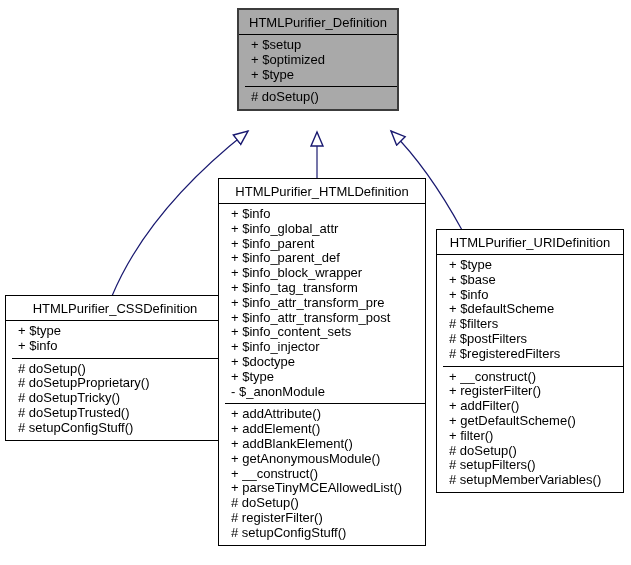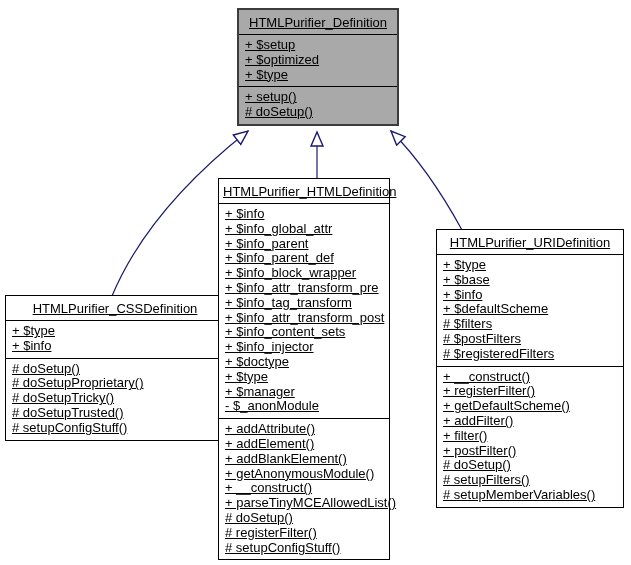--- a/index.html
+++ b/index.html
@@ -17,40 +17,39 @@
     position: absolute;
     left: 0; top: 0;
     z-index: 0;
   }
   .klass {
     position: absolute;
     z-index: 1;
     background: #ffffff;
     border: 1px solid #000000;
     box-sizing: border-box;
-    text-decoration: underline;
   }
   .klass .title {
     text-align: center;
     padding: 5px 4px 4px 4px;
     line-height: 15px;
     border-bottom: 1px solid #000000;
     white-space: nowrap;
   }
-  .sec { padding: 3px 6px 4px 6px; }
+  .sec { padding: 3px 6px 4px 6px; margin-left: 6px; }
   .sec.methods { border-top: 1px solid #000000; }
   .row { white-space: nowrap; line-height: 14.8px; }
   .klass.highlight {
     background: #A9A9A9;
     border: 2px solid #3C3C3C;
   }
   
   #box-definition   { left: 237px; top: 8px;   width: 162px; }
   #box-css          { left: 5px;   top: 295px; width: 220px; }
-  #box-html         { left: 218px; top: 178px; width: 172px; }
+  #box-html         { left: 218px; top: 178px; width: 208px; }
   #box-uri          { left: 436px; top: 229px; width: 188px; }
 </style>
 </head>
 <body>
 
 <div class="canvas">
 
   <svg class="edges" width="631" height="565" aria-hidden="true">
     <defs>
       <marker id="inherit-arrow" markerWidth="18" markerHeight="16" refX="15" refY="7" orient="auto" markerUnits="userSpaceOnUse">
@@ -63,21 +62,20 @@
   </svg>
 
   <div id="box-definition" class="klass highlight">
     <div class="title">HTMLPurifier_Definition</div>
     <div class="sec attrs">
       <div class="row">+ $setup</div>
       <div class="row">+ $optimized</div>
       <div class="row">+ $type</div>
     </div>
     <div class="sec methods">
-      <div class="row">+ setup()</div>
       <div class="row"># doSetup()</div>
     </div>
   </div>
 
   <div id="box-css" class="klass">
     <div class="title">HTMLPurifier_CSSDefinition</div>
     <div class="sec attrs">
       <div class="row">+ $type</div>
       <div class="row">+ $info</div>
     </div>
@@ -91,28 +89,27 @@
   </div>
 
   <div id="box-html" class="klass">
     <div class="title">HTMLPurifier_HTMLDefinition</div>
     <div class="sec attrs">
       <div class="row">+ $info</div>
       <div class="row">+ $info_global_attr</div>
       <div class="row">+ $info_parent</div>
       <div class="row">+ $info_parent_def</div>
       <div class="row">+ $info_block_wrapper</div>
+      <div class="row">+ $info_tag_transform</div>
       <div class="row">+ $info_attr_transform_pre</div>
-      <div class="row">+ $info_tag_transform</div>
       <div class="row">+ $info_attr_transform_post</div>
       <div class="row">+ $info_content_sets</div>
       <div class="row">+ $info_injector</div>
       <div class="row">+ $doctype</div>
       <div class="row">+ $type</div>
-      <div class="row">+ $manager</div>
       <div class="row">- $_anonModule</div>
     </div>
     <div class="sec methods">
       <div class="row">+ addAttribute()</div>
       <div class="row">+ addElement()</div>
       <div class="row">+ addBlankElement()</div>
       <div class="row">+ getAnonymousModule()</div>
       <div class="row">+ __construct()</div>
       <div class="row">+ parseTinyMCEAllowedList()</div>
       <div class="row"># doSetup()</div>
@@ -128,23 +125,22 @@
       <div class="row">+ $base</div>
       <div class="row">+ $info</div>
       <div class="row">+ $defaultScheme</div>
       <div class="row"># $filters</div>
       <div class="row"># $postFilters</div>
       <div class="row"># $registeredFilters</div>
     </div>
     <div class="sec methods">
       <div class="row">+ __construct()</div>
       <div class="row">+ registerFilter()</div>
+      <div class="row">+ addFilter()</div>
       <div class="row">+ getDefaultScheme()</div>
-      <div class="row">+ addFilter()</div>
       <div class="row">+ filter()</div>
-      <div class="row">+ postFilter()</div>
       <div class="row"># doSetup()</div>
       <div class="row"># setupFilters()</div>
       <div class="row"># setupMemberVariables()</div>
     </div>
   </div>
 
 </div>
 
 </body></html>

